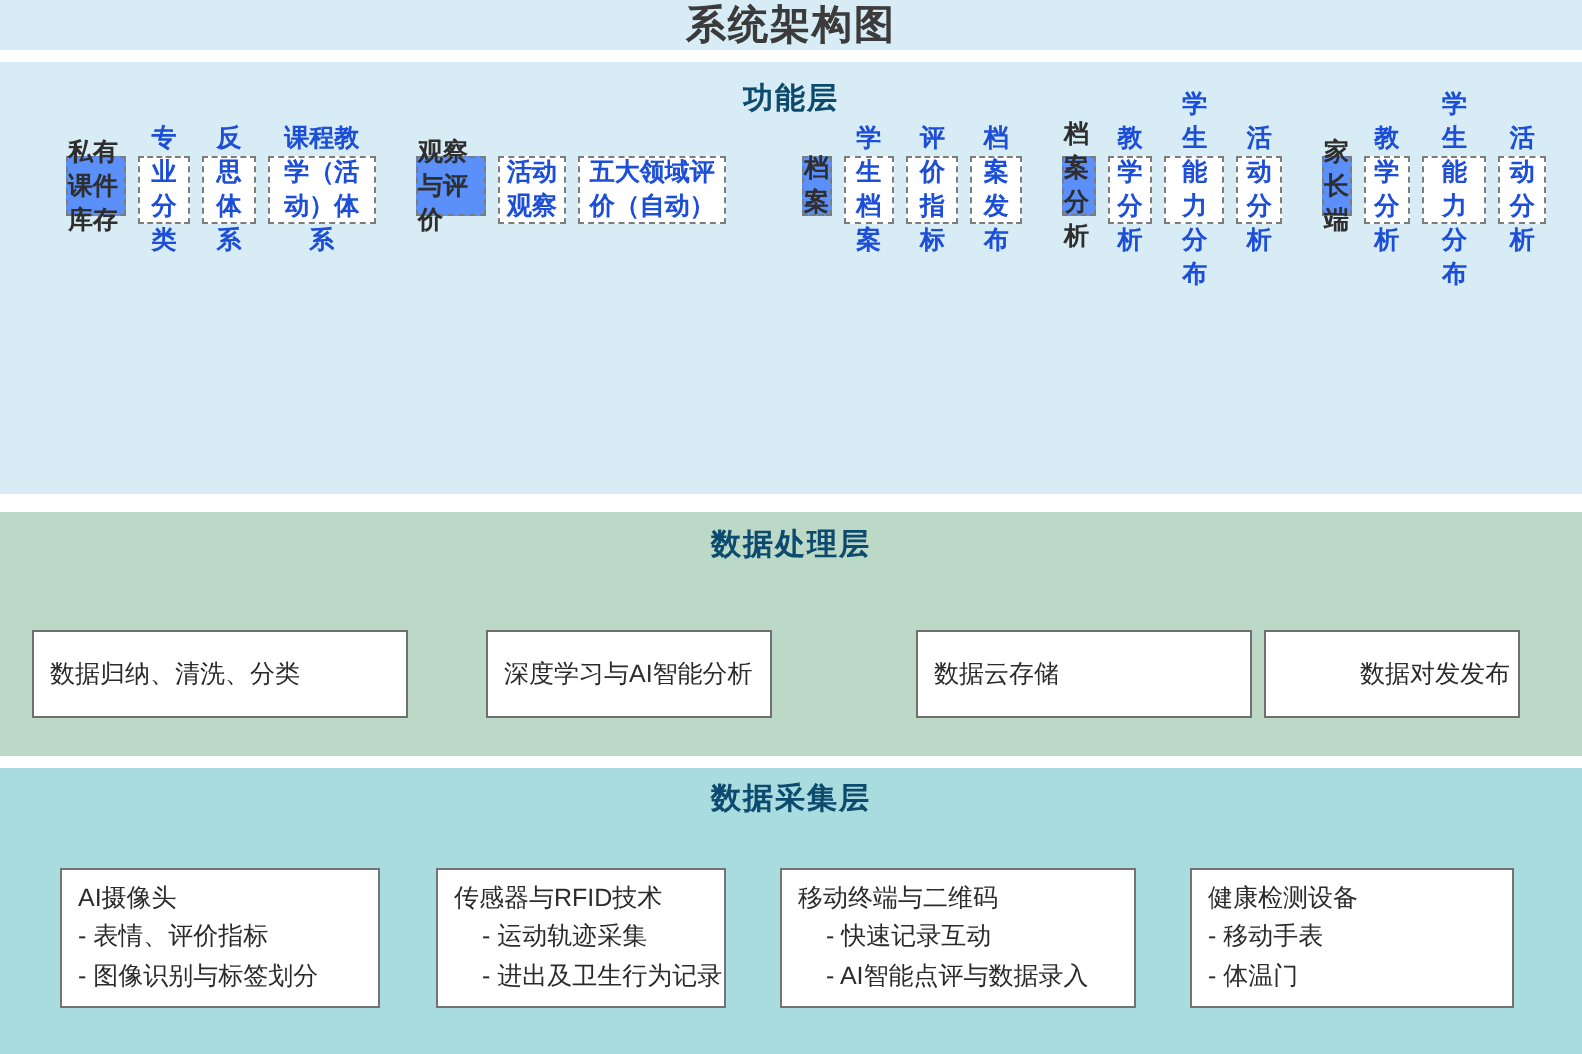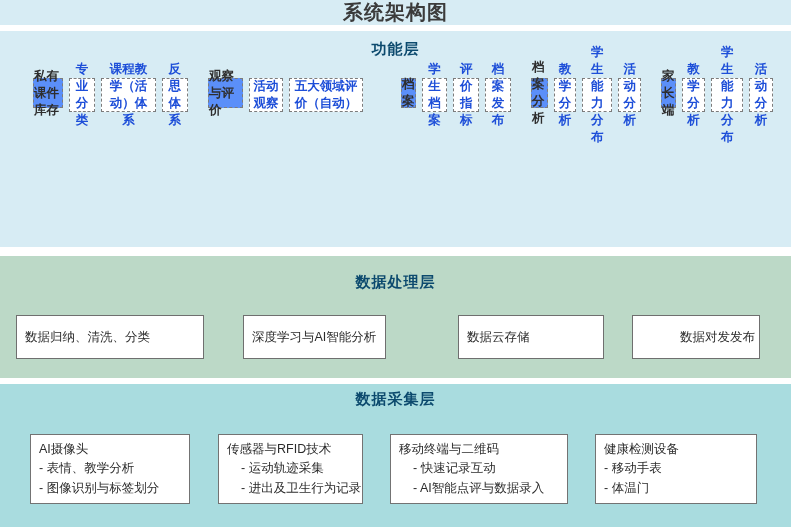--- a/index.html
+++ b/index.html
@@ -99,42 +99,42 @@
     text-align: center;
     padding: 0 3px;
   }
 
   
   #processing-layer {
     top: 256px;
     height: 122px;
     background: #bcd9c7;
   }
-  #processing-layer .layer-heading { padding-top: 17px; }
+  #processing-layer .layer-heading { padding-top: 7px; }
 
   .proc-row {
     position: absolute;
     left: 0; top: 59px;
     width: 791px;
   }
   .proc-box {
     position: absolute;
     height: 44px;
     background: #ffffff;
     border: 1px solid #6f6f6f;
     box-sizing: border-box;
     display: flex;
     align-items: center;
     font-size: 12.5px;
     color: #2b2b2b;
     padding-left: 8px;
   }
   .proc-box:nth-child(1) { left: 16px;  width: 188px; }
   .proc-box:nth-child(2) { left: 243px; width: 143px; }
-  .proc-box:nth-child(3) { left: 458px; width: 146px; }
+  .proc-box:nth-child(3) { left: 458px; width: 168px; }
   .proc-box:nth-child(4) { left: 632px; width: 128px; padding-left: 47px; }
 
   
   #collection-layer {
     top: 384px;
     height: 143px;
     background: #a9dcdf;
   }
   #collection-layer .layer-heading { padding-top: 6px; }
 
@@ -171,22 +171,22 @@
 </div>
 
 <section class="layer" id="function-layer">
   <div class="layer-heading">功能层</div>
 
   <div class="func-columns">
 
     <div class="func-col">
       <div class="func-header">私有课件库存</div>
       <div class="func-item">专业分类</div>
+      <div class="func-item">反思体系</div>
       <div class="func-item">课程教学（活动）体系</div>
-      <div class="func-item">反思体系</div>
     </div>
 
     <div class="func-col">
       <div class="func-header">观察与评价</div>
       <div class="func-item">活动观察</div>
       <div class="func-item">五大领域评价（自动）</div>
     </div>
 
     <div class="func-col">
       <div class="func-header">档案</div>
@@ -223,21 +223,21 @@
   </div>
 </section>
 
 <section class="layer" id="collection-layer">
   <div class="layer-heading">数据采集层</div>
 
   <div class="coll-row">
 
     <div class="coll-box">
       <div class="coll-title">AI摄像头</div>
-      <div class="coll-sub">- 表情、教学分析</div>
+      <div class="coll-sub">- 表情、评价指标</div>
       <div class="coll-sub">- 图像识别与标签划分</div>
     </div>
 
     <div class="coll-box">
       <div class="coll-title">传感器与RFID技术</div>
       <div class="coll-sub indented">- 运动轨迹采集</div>
       <div class="coll-sub indented">- 进出及卫生行为记录</div>
     </div>
 
     <div class="coll-box">

